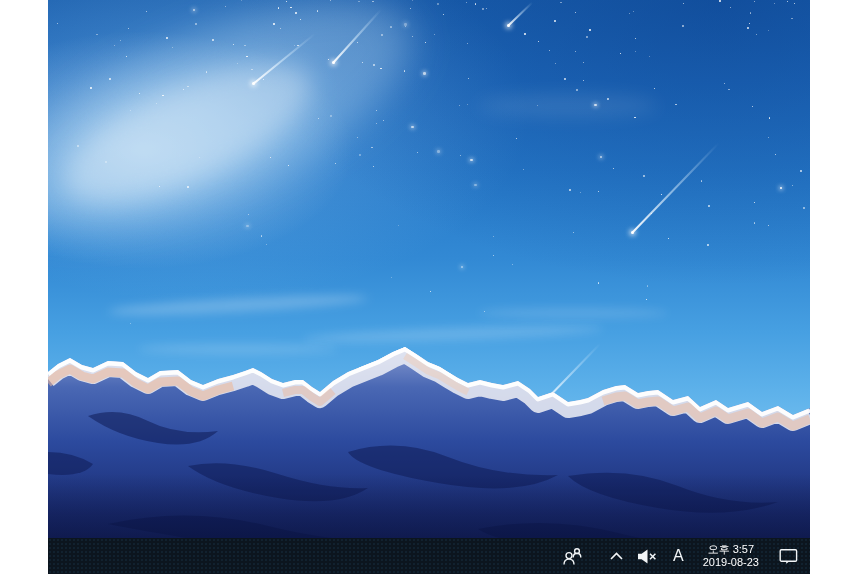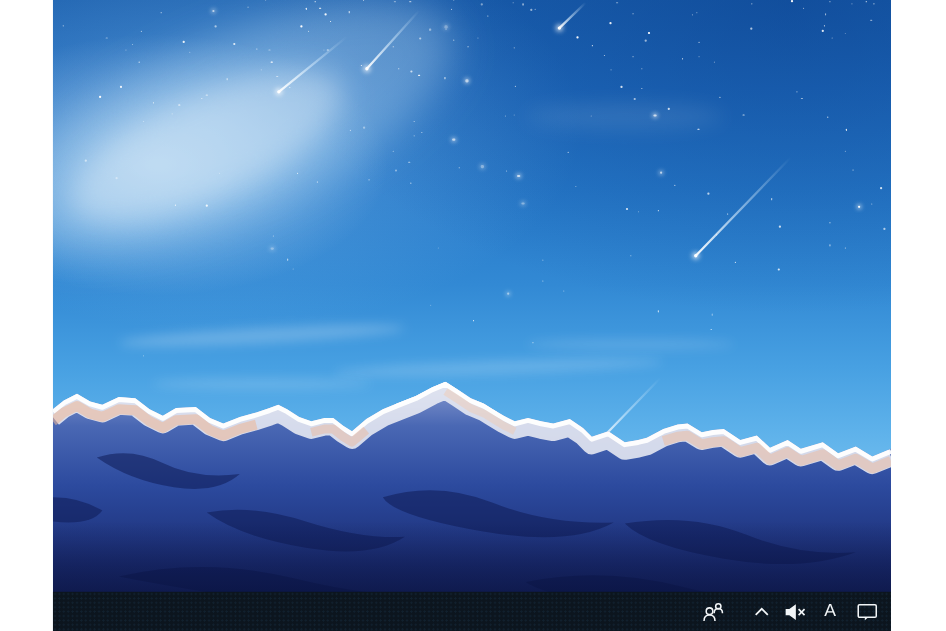--- a/index.html
+++ b/index.html
@@ -317,20 +317,24 @@
             <path d="M0,4.7 h3.6 L9.5,0.4 v14.2 L3.6,10.3 H0 Z" fill="#f2f5f7"></path>
             <g stroke="#f2f5f7" stroke-width="1.5">
               <line x1="12" y1="4.8" x2="17.4" y2="10.2"></line>
               <line x1="17.4" y1="4.8" x2="12" y2="10.2"></line>
             </g>
           </svg>
         </div>
 
         <div class="tray-btn ime">A</div>
 
+        <div class="clock">
+          <div>오후 3:57</div>
+          <div>2019-08-23</div>
+        </div>
 
         <div class="tray-btn action">
           <svg width="19" height="17" viewBox="0 0 19 17" fill="none" stroke="#f2f5f7" stroke-width="1.4">
             <rect x="1.2" y="1.8" width="16.4" height="11.4" rx="1.2"></rect>
             <path d="M7.2,13.2 v2.6 l3.2,-2.6" fill="#f2f5f7" stroke="none"></path>
           </svg>
         </div>
 
       </div>
     </div>

